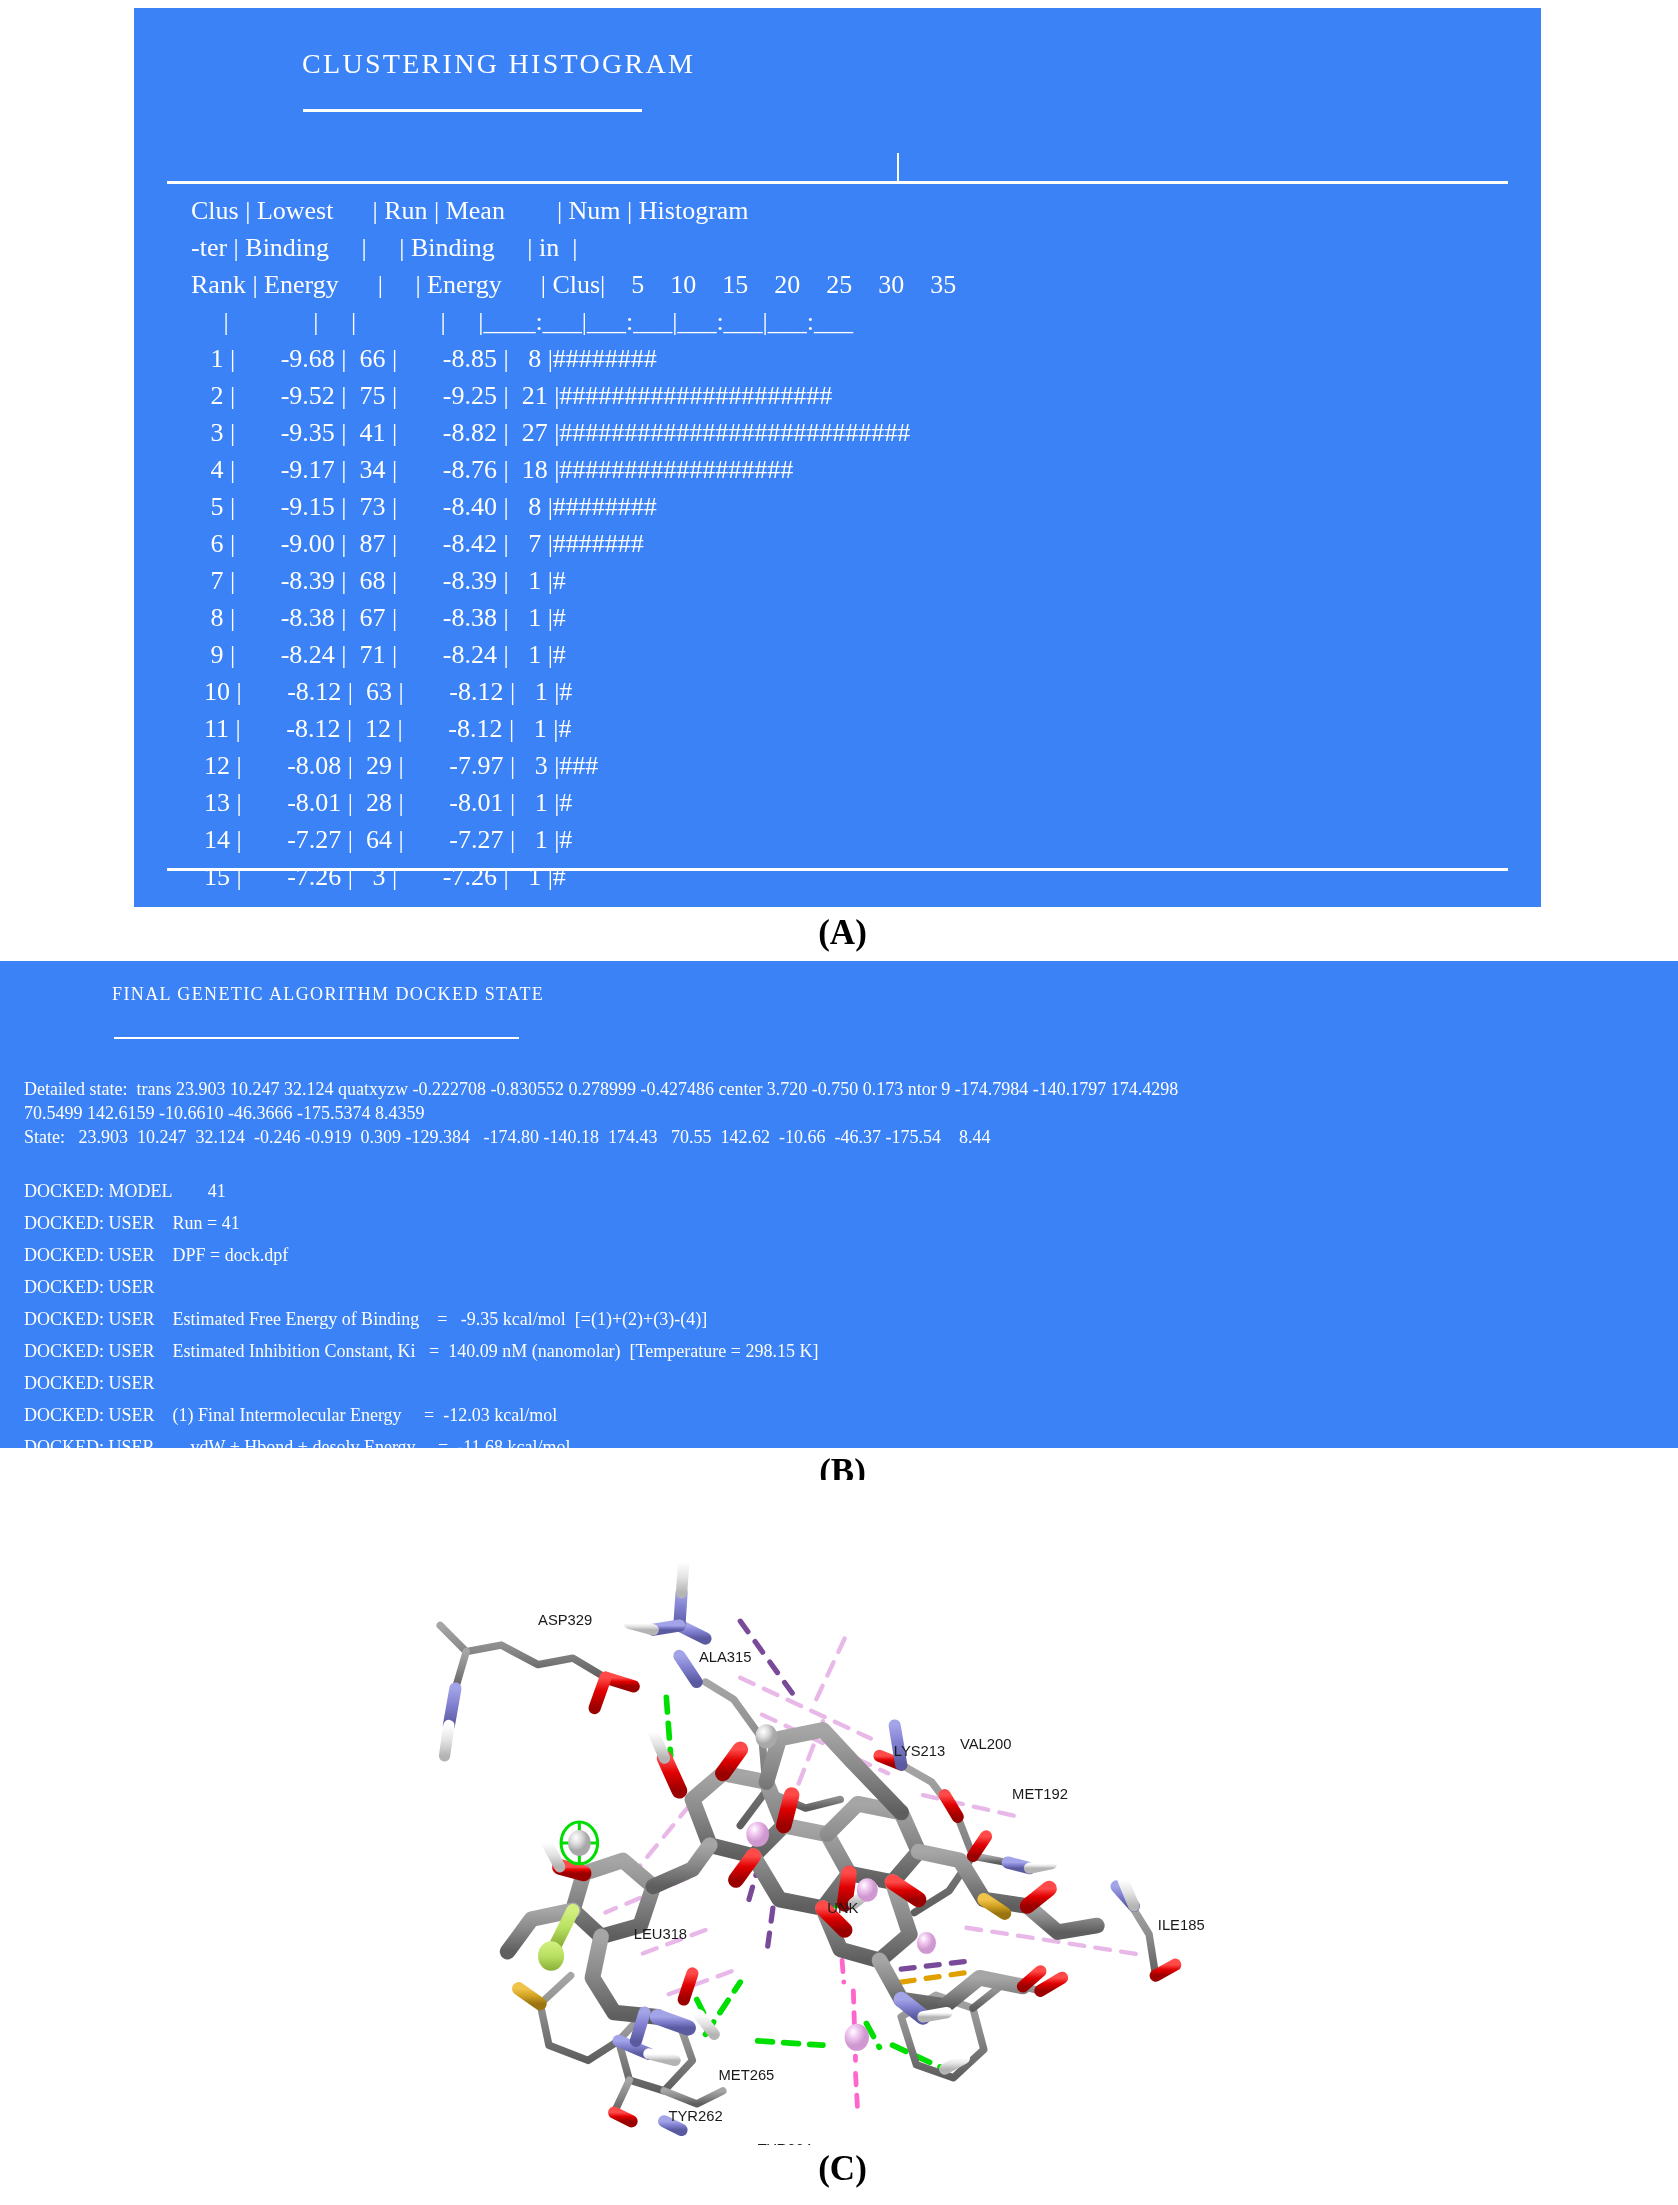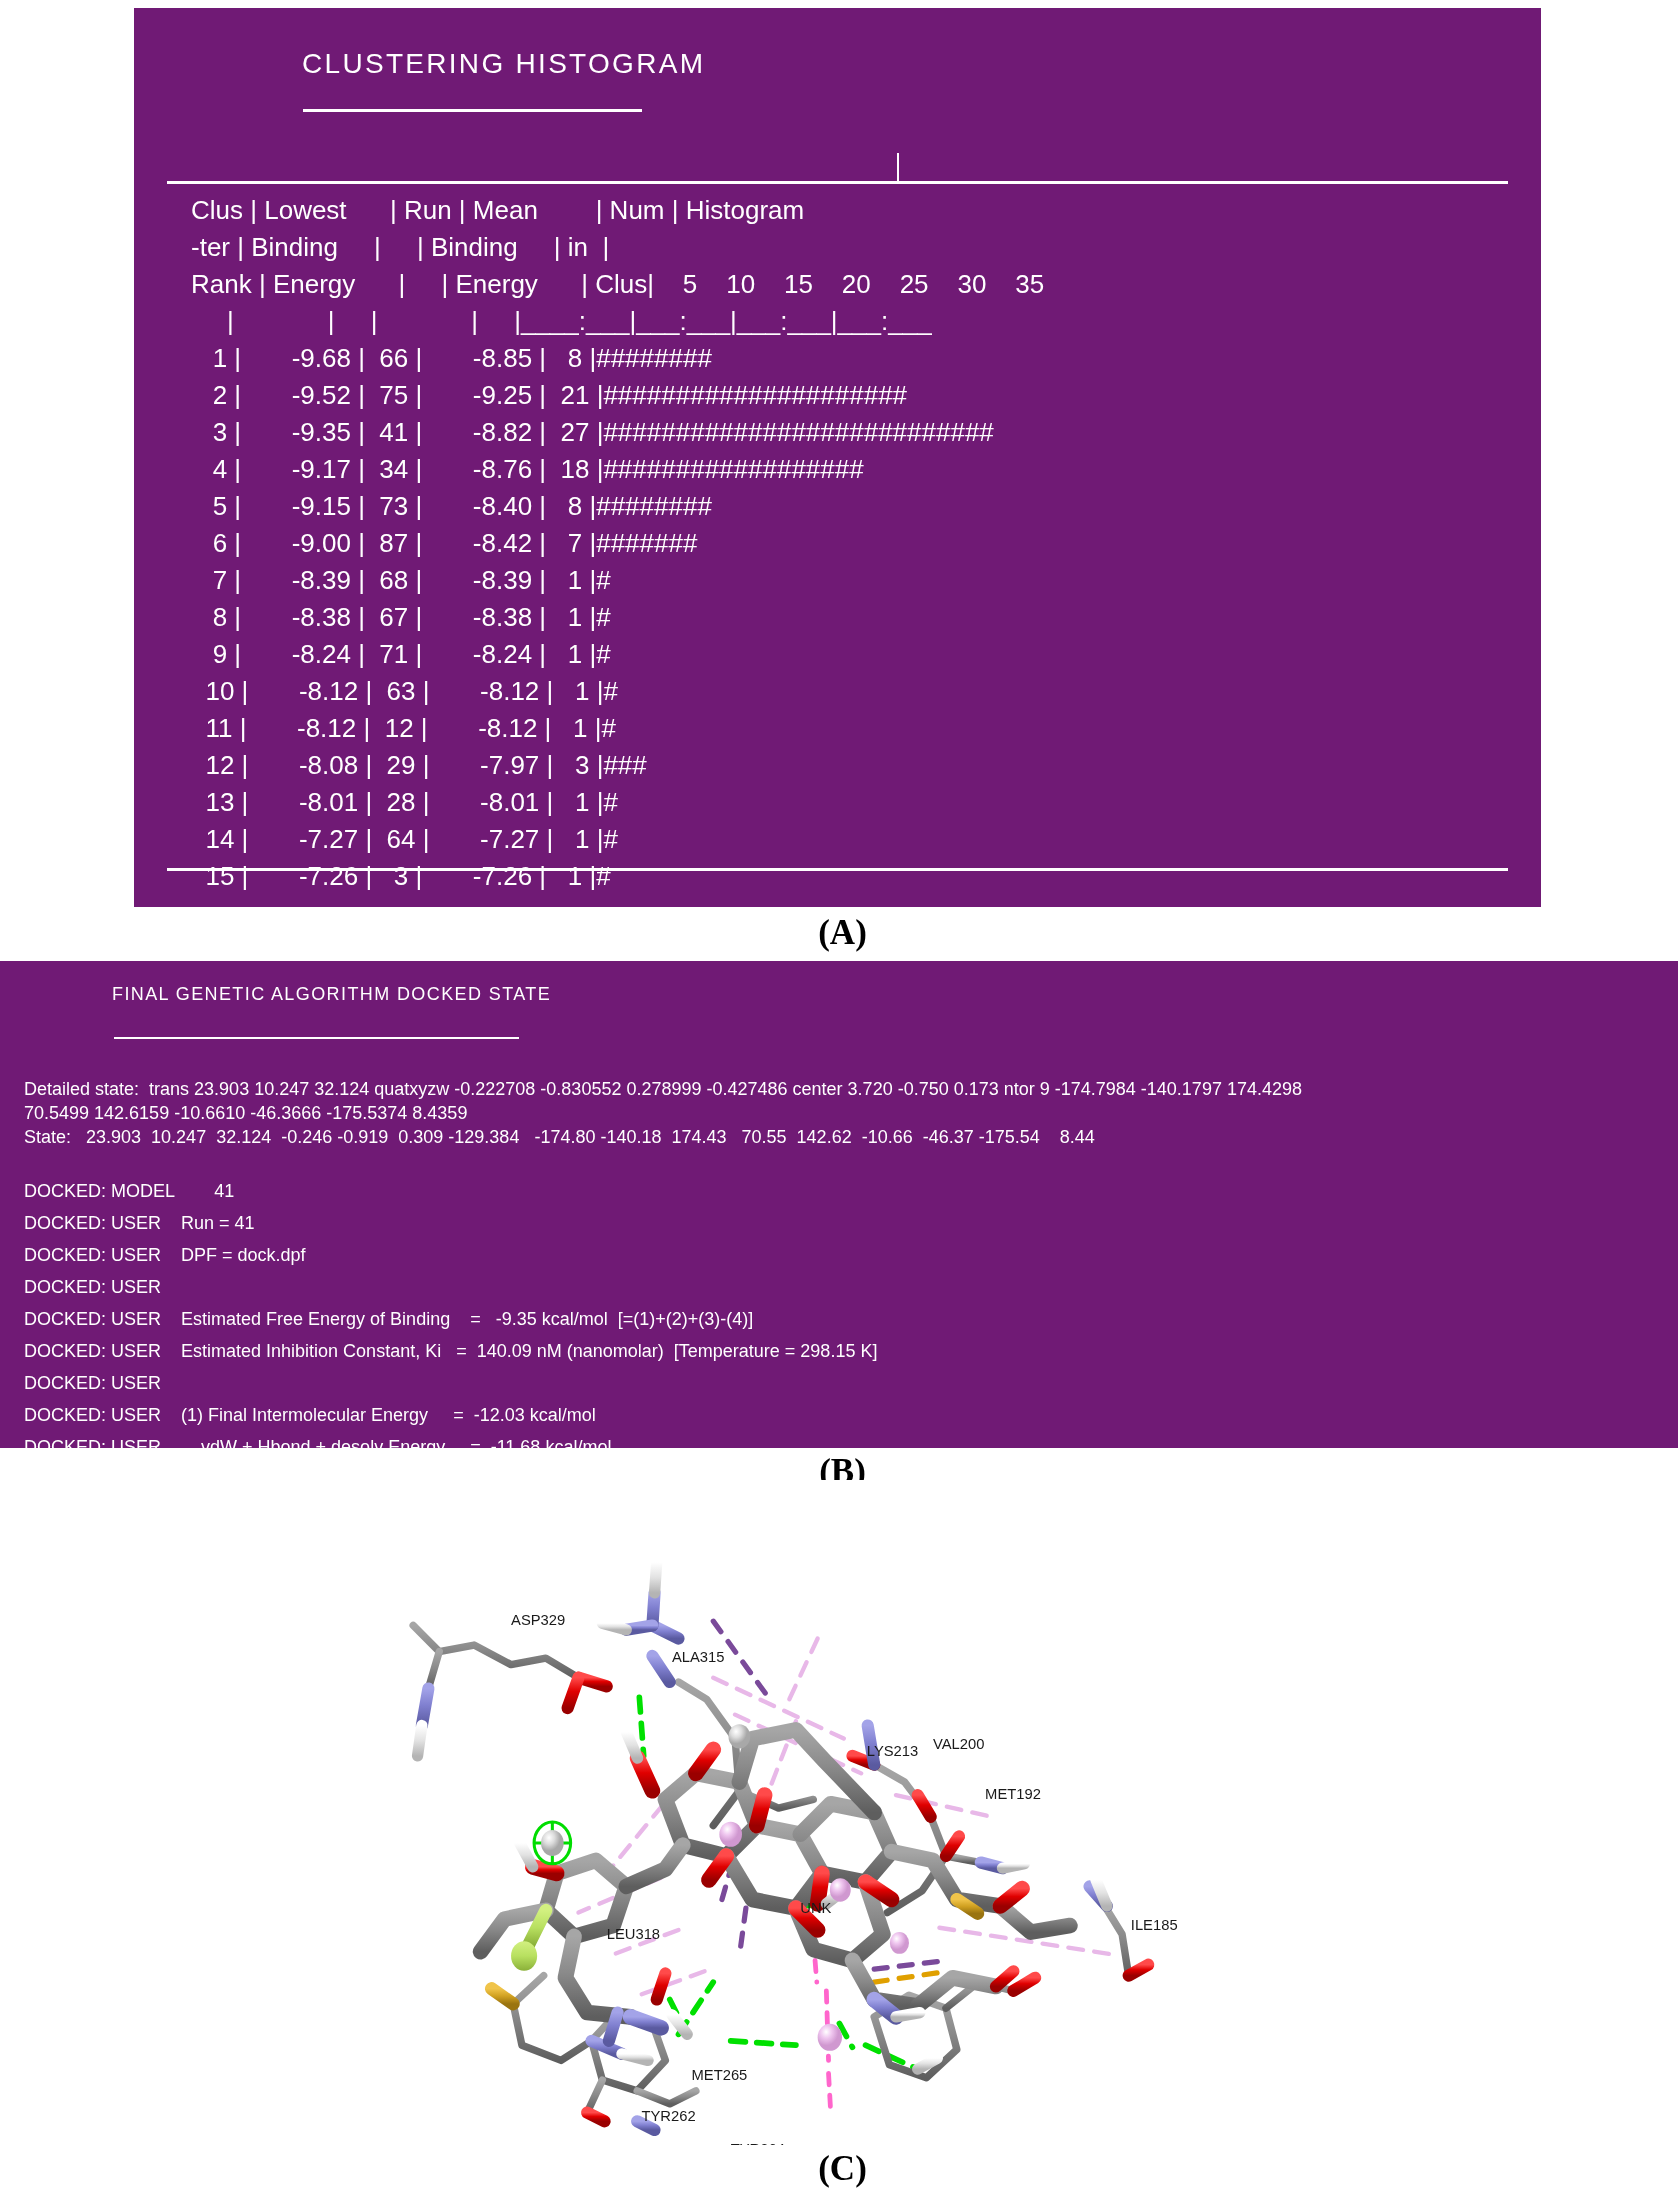--- a/index.html
+++ b/index.html
@@ -17,23 +17,23 @@
 
   
   #panel-a-wrap {
     position: absolute;
     left: 134px;
     top: 8.2px;
     width: 1407px;
     height: 899px;
   }
   .term {
-    background: #701a75;
+    background: #3b82f6;
     color: #ffffff;
-    font-family: Liberation Sans, sans-serif;
+    font-family: Liberation Serif, serif;
     box-sizing: border-box;
     width: 100%;
     height: 100%;
     position: relative;
   }
   #panel-a-title {
     position: absolute;
     left: 168px;
     top: 40px;
     font-size: 28px;
@@ -143,20 +143,21 @@
   #caption-c { left: 774px; top: 2149px; }
 
   
   #panel-c-wrap {
     position: absolute;
     left: 0px;
     top: 1480px;
     width: 1604px;
     height: 665px;
     background: #ffffff;
+    padding-left: 27px;
   }
   #panel-c-svg { display: block; width: 100%; height: 100%; }
   .res-label {
     font-family: "Liberation Sans", sans-serif;
     font-size: 34px;
     fill: #1a1a1a;
   }
 </style>
 </head>
 <body>

